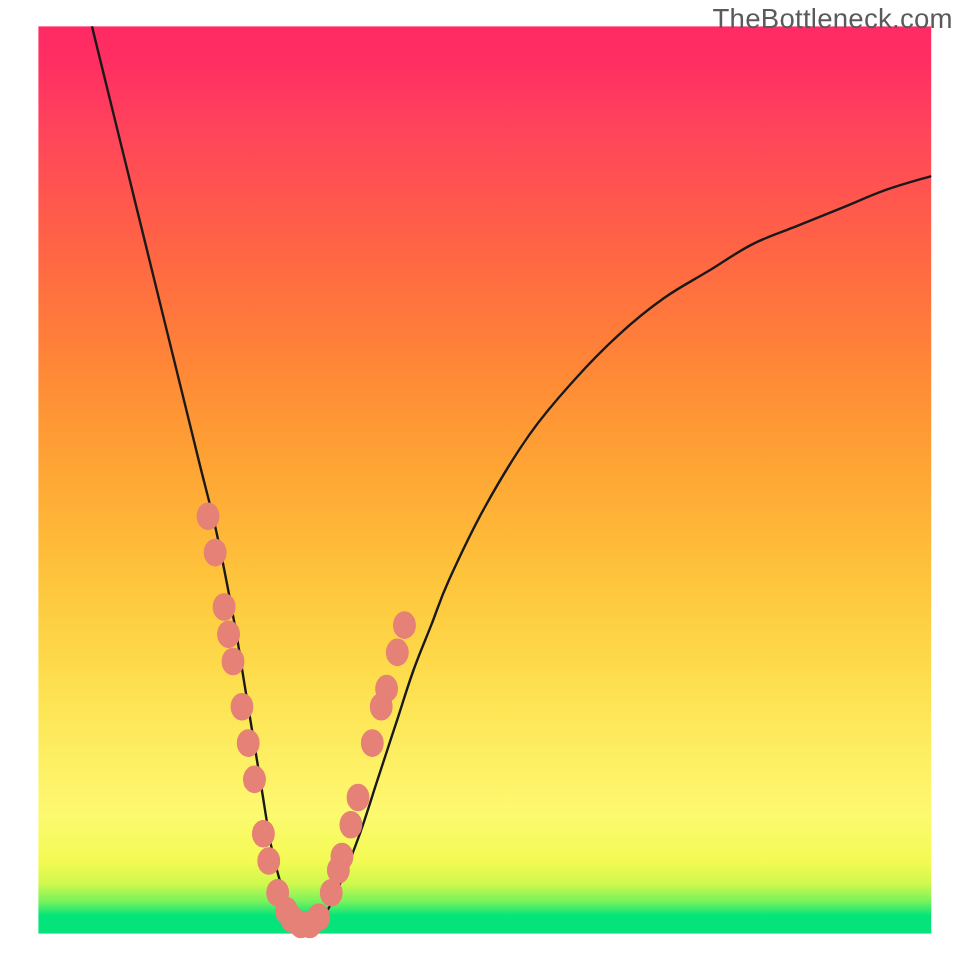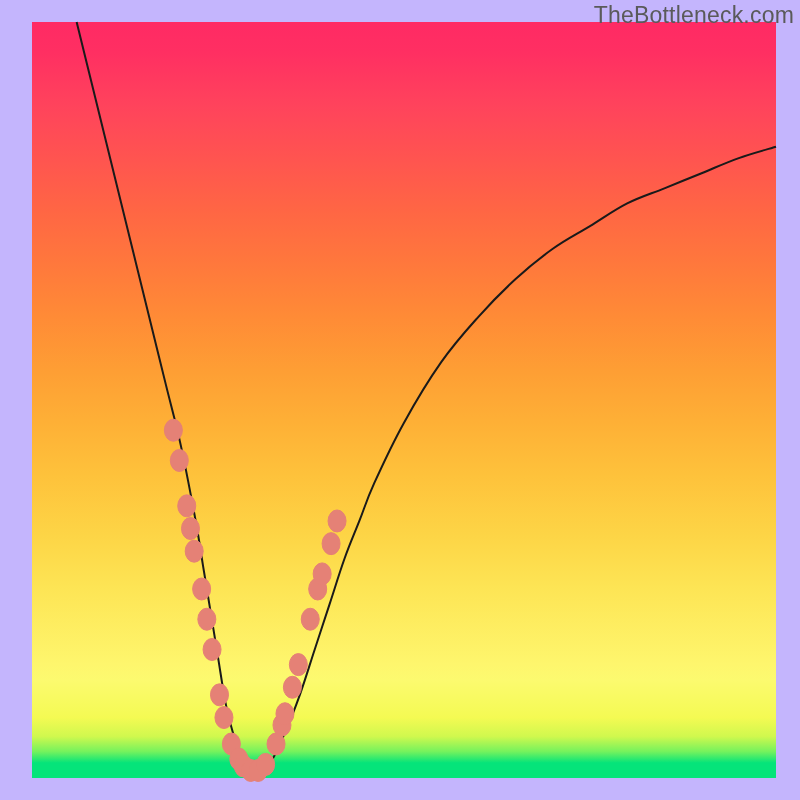--- a/index.html
+++ b/index.html
@@ -1,21 +1,21 @@
 <!DOCTYPE html>
 <html><head>
 <meta charset="utf-8">
 <style>
   * { margin: 0; padding: 0; box-sizing: border-box; }
   html, body { width: 800px; height: 800px; background: #000; overflow: hidden; }
   .stage {
     position: absolute;
     left: 0; top: 0;
     width: 800px; height: 800px;
-    background: #c4b5fd;
+    background: #ffffff;
   }
   .plot {
     position: absolute;
     left: 32px;
     top: 22px;
     width: 744px;
     height: 756px;
     
     background: linear-gradient(
       to top,

